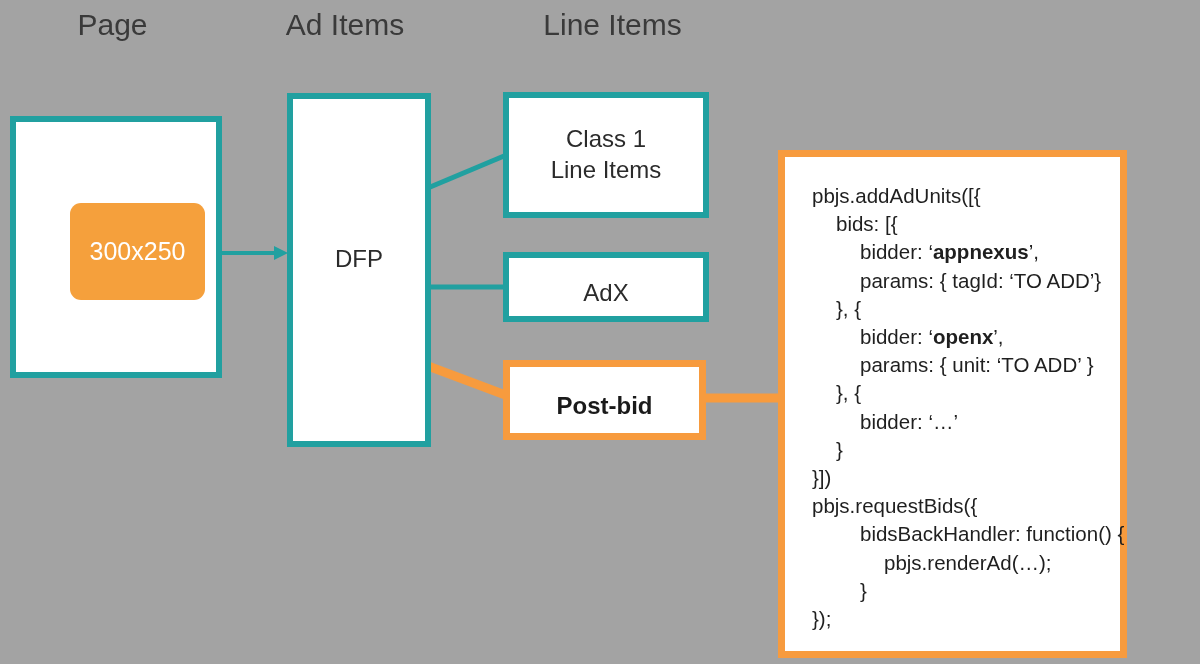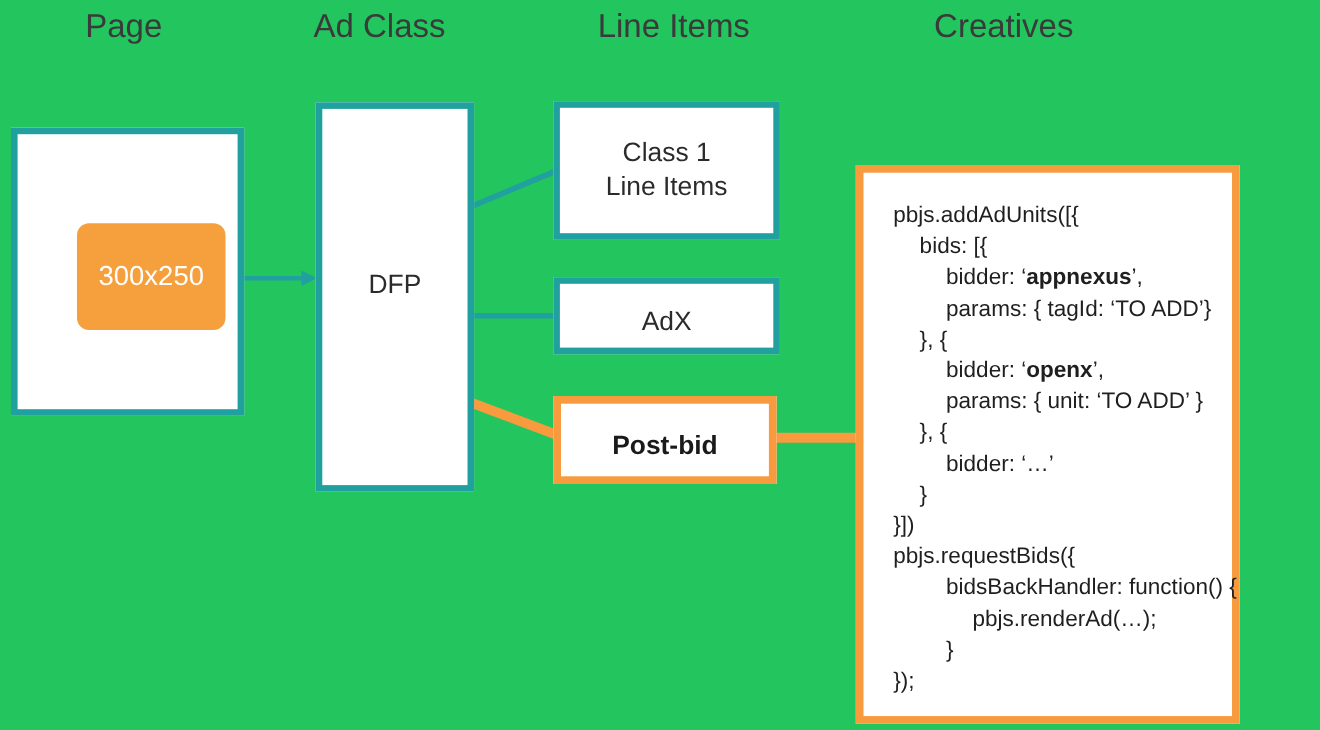--- a/index.html
+++ b/index.html
@@ -4,21 +4,21 @@
 <style>
   html, body {
     margin: 0;
     padding: 0;
     background: #ffffff;
   }
   #stage {
     position: relative;
     width: 1200px;
     height: 664px;
-    background: #22c55e;
+    background: #a3a3a3;
     font-family: "Liberation Sans", sans-serif;
     overflow: hidden;
   }
   .col-header {
     position: absolute;
     font-size: 30px;
     color: #3a3a3a;
     font-weight: 400;
     text-align: center;
     white-space: nowrap;
@@ -72,23 +72,22 @@
   }
   .code-line { white-space: pre; }
   .code-line b { font-weight: bold; }
 </style>
 </head>
 <body>
 
 <div id="stage">
 
   <div class="col-header" style="left:10px; top:10px; width:205px;">Page</div>
-  <div class="col-header" style="left:240px; top:10px; width:210px;">Ad Class</div>
+  <div class="col-header" style="left:240px; top:10px; width:210px;">Ad Items</div>
   <div class="col-header" style="left:505px; top:10px; width:215px;">Line Items</div>
-  <div class="col-header" style="left:805px; top:10px; width:215px;">Creatives</div>
 
   <svg class="links" viewBox="0 0 1200 664">
 
     <line x1="205" y1="253" x2="281" y2="253" stroke="#21A0A0" stroke-width="4"></line>
     <polygon points="288,253 274,246 274,260" fill="#21A0A0"></polygon>
 
     <line x1="404" y1="198" x2="504" y2="156" stroke="#21A0A0" stroke-width="5"></line>
 
     <line x1="404" y1="287" x2="506" y2="287" stroke="#21A0A0" stroke-width="5"></line>
 

